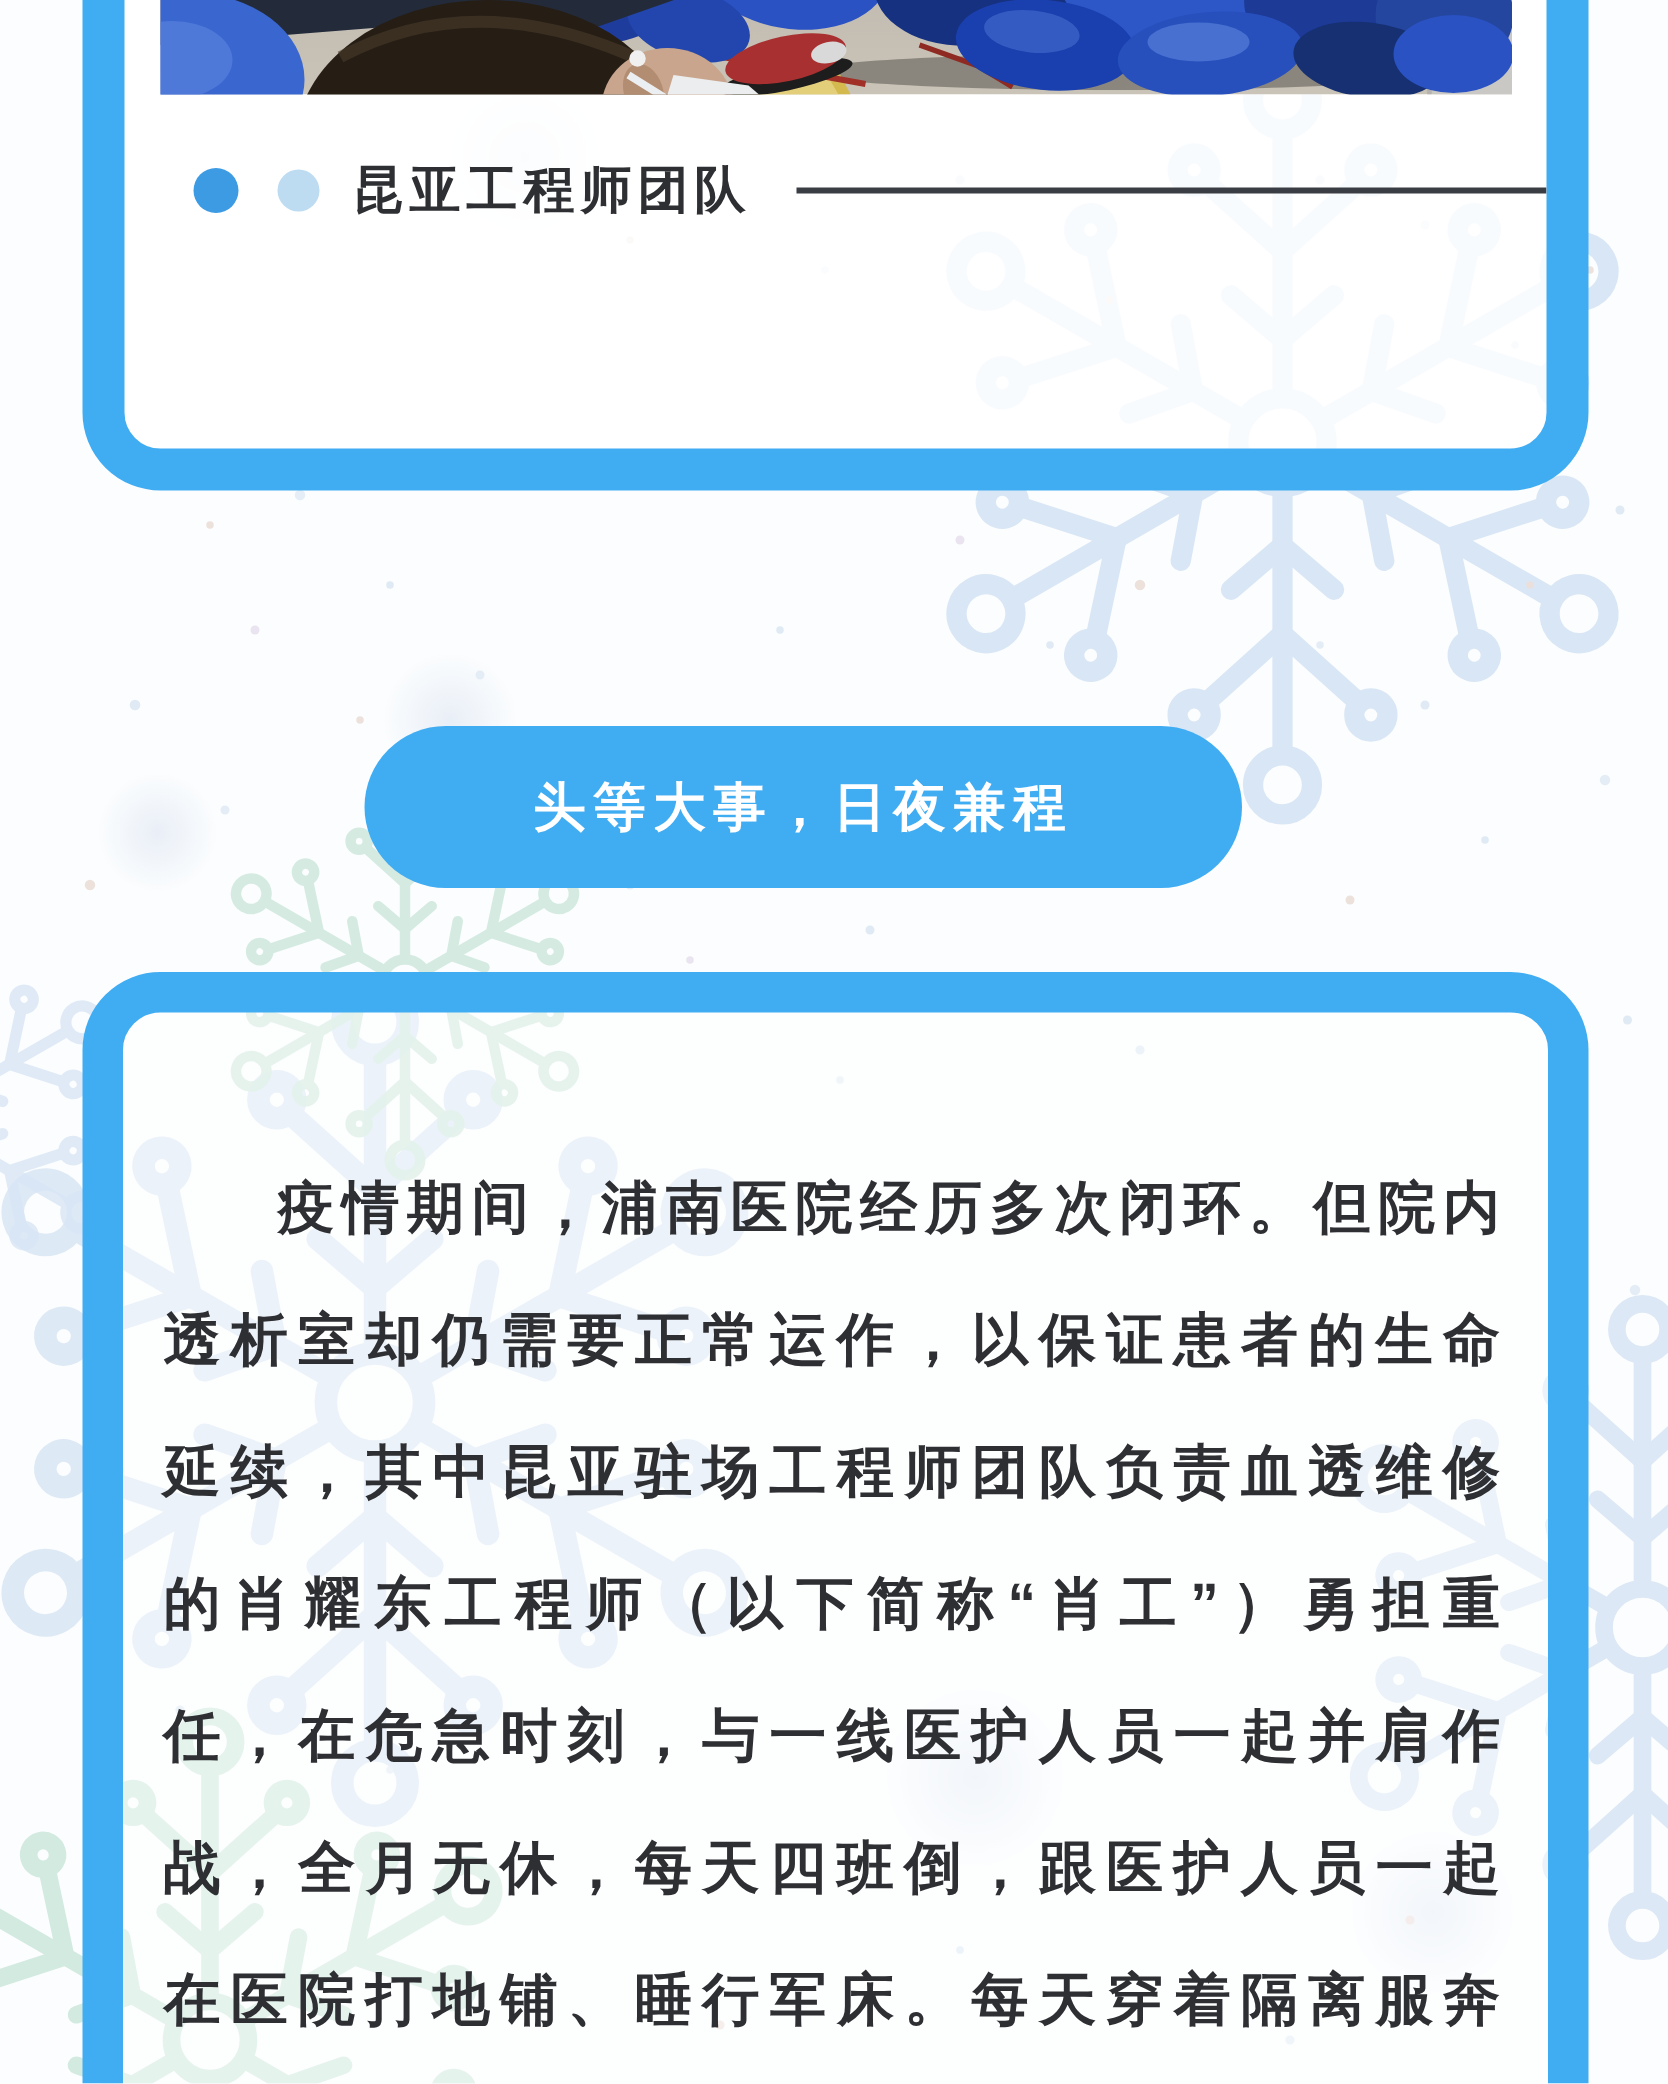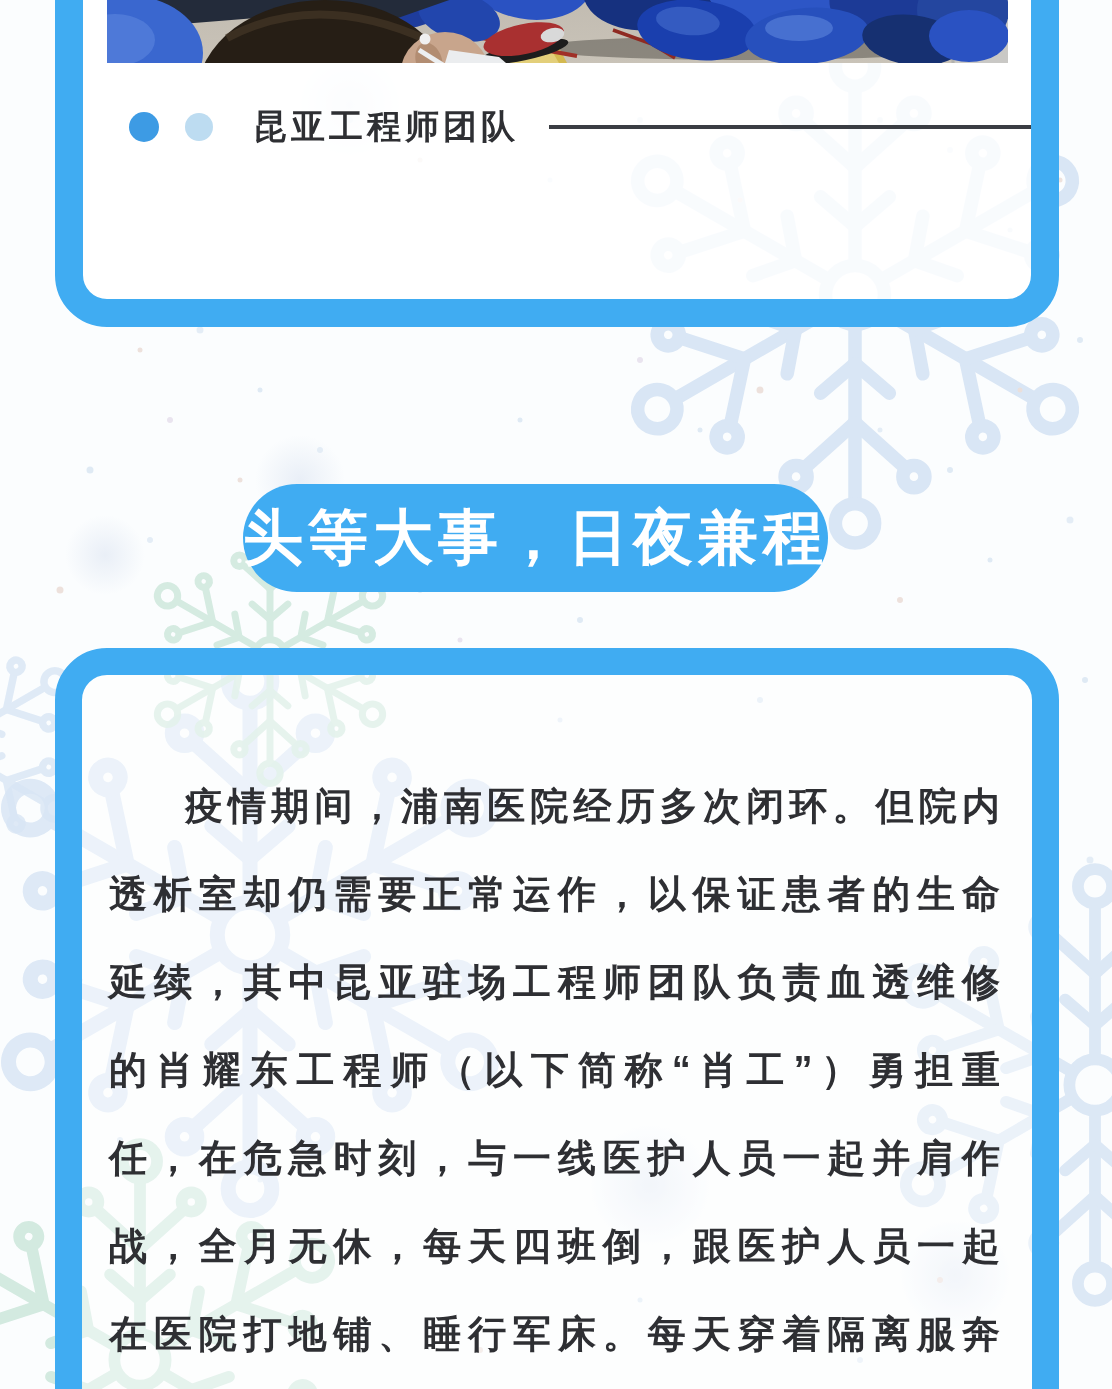--- a/index.html
+++ b/index.html
@@ -45,37 +45,37 @@
     display:block;
   }
   .caption{
     position:absolute;left:24px;right:0;top:325px;height:48px;
     display:flex;align-items:center;
   }
   .dot{border-radius:50%;flex:0 0 auto;}
   .dot1{width:30px;height:30px;margin-left:22px;background:var(--caption-dot-primary);}
   .dot2{width:28px;height:28px;margin-left:26px;background:var(--caption-dot-secondary);}
   .caption-label{
-    margin-left:40px;
+    margin-left:22px;
     font-size:34px;font-weight:700;letter-spacing:4px;
     color:var(--text-dark);white-space:nowrap;
   }
   .rule{margin-left:30px;flex:1 1 auto;height:4px;background:var(--caption-rule);}
 
   .banner{
     position:absolute;left:243px;top:484px;
     width:585px;height:108px;
     background:var(--accent);
     border-radius:54px;
     display:flex;align-items:center;justify-content:center;
     z-index:1;
   }
   .banner span{
     color:var(--banner-text);
-    font-size:60px;font-weight:700;letter-spacing:5px;
+    font-size:35px;font-weight:700;letter-spacing:5px;
     white-space:nowrap;
   }
 
   .card-body{
     left:55px;top:648px;
     width:1004px;height:880px;
     border-width:27px;
     background:rgba(255,255,255,0.42);
   }
   .paragraph{

